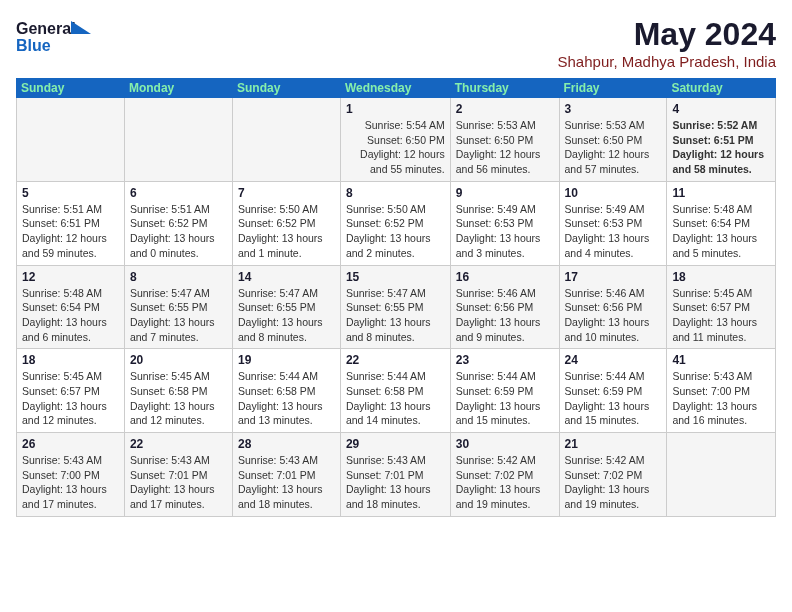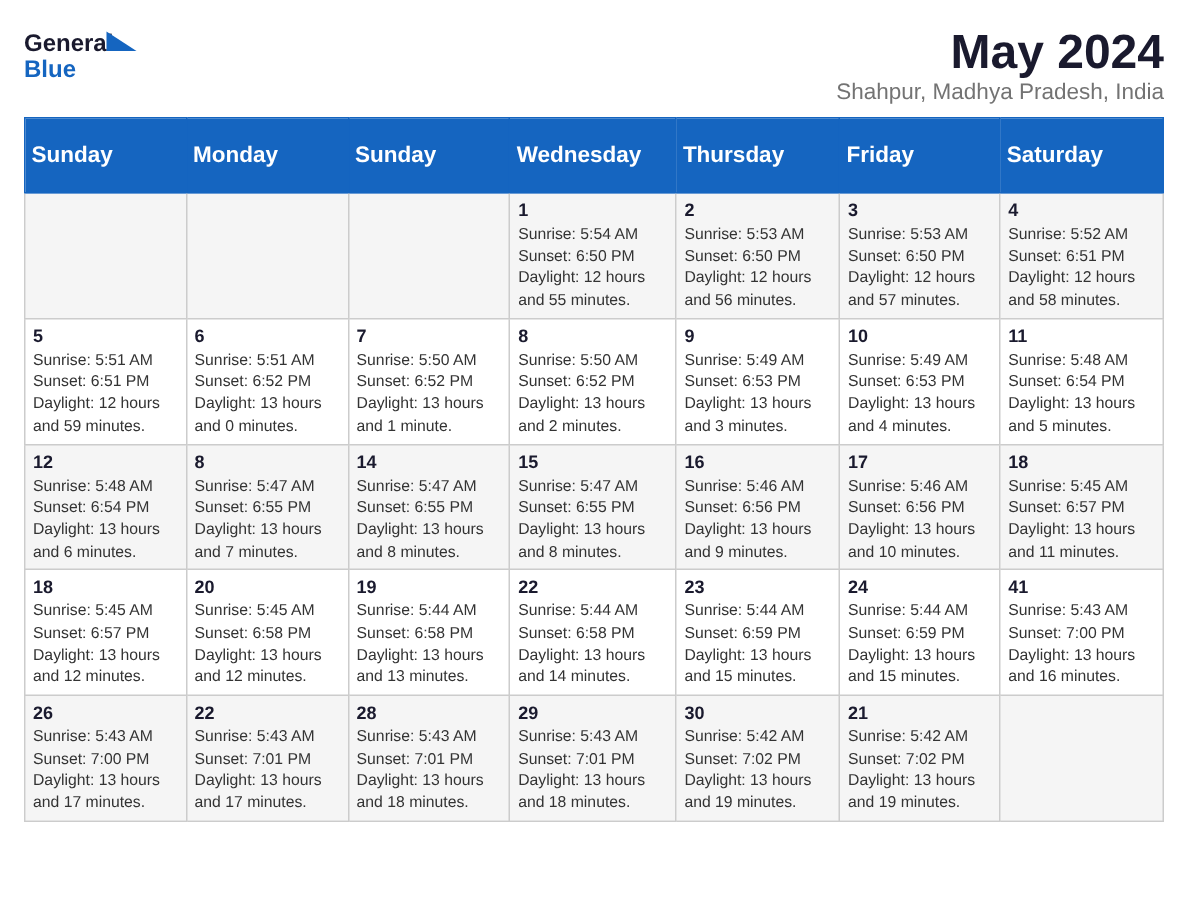--- a/index.html
+++ b/index.html
@@ -25,33 +25,33 @@
       text-align: right;
     }
     .month-year {
       font-size: 32px;
       font-weight: bold;
       color: #1a1a2e;
       text-align: right;
     }
     .location {
       font-size: 15px;
-      color: #737373;
+      color: #7f1d1d;
     }
     .calendar {
       width: 100%;
       border-collapse: collapse;
       font-size: 11px;
     }
     .calendar thead th {
       background-color: #1565c0;
-      color: #ffffff;
-      padding: 16px 4px;
+      color: #86efac;
+      padding: 2px 4px;
       text-align: left;
-      font-size: 15px;
+      font-size: 12px;
       font-weight: bold;
       border: 1px solid #1565c0;
     }
     .calendar tbody td {
       vertical-align: top;
       padding: 4px 5px;
       border: 1px solid #ccc;
       width: 113px;
       min-height: 80px;
       background: #fff;
@@ -106,42 +106,42 @@
         <th>Saturday</th>
       </tr>
   </thead>
   <tbody id="calendar-body">
   <tr>
         <td class="empty-cell"></td>
         <td class="empty-cell"></td>
         <td class="empty-cell"></td>
         <td>
           <div class="day-number">1</div>
-          <div class="day-info" style="white-space: pre-line;">Sunrise: 5:54 AM
+          <div class="day-info" style="white-space: pre-line; text-align: right;">Sunrise: 5:54 AM
 Sunset: 6:50 PM
 Daylight: 12 hours
 and 55 minutes.</div>
         </td>
         <td>
           <div class="day-number">2</div>
           <div class="day-info" style="white-space: pre-line;">Sunrise: 5:53 AM
 Sunset: 6:50 PM
 Daylight: 12 hours
 and 56 minutes.</div>
         </td>
         <td>
           <div class="day-number">3</div>
           <div class="day-info" style="white-space: pre-line;">Sunrise: 5:53 AM
 Sunset: 6:50 PM
 Daylight: 12 hours
 and 57 minutes.</div>
         </td>
         <td>
           <div class="day-number">4</div>
-          <div class="day-info" style="white-space: pre-line;">Sunrise: 5:52 AM
+          <div class="day-info" style="white-space: pre-line; font-weight: bold;">Sunrise: 5:52 AM
 Sunset: 6:51 PM
 Daylight: 12 hours
 and 58 minutes.</div>
         </td>
       </tr>
       <tr>
         <td>
           <div class="day-number">5</div>
           <div class="day-info" style="white-space: pre-line;">Sunrise: 5:51 AM
 Sunset: 6:51 PM

